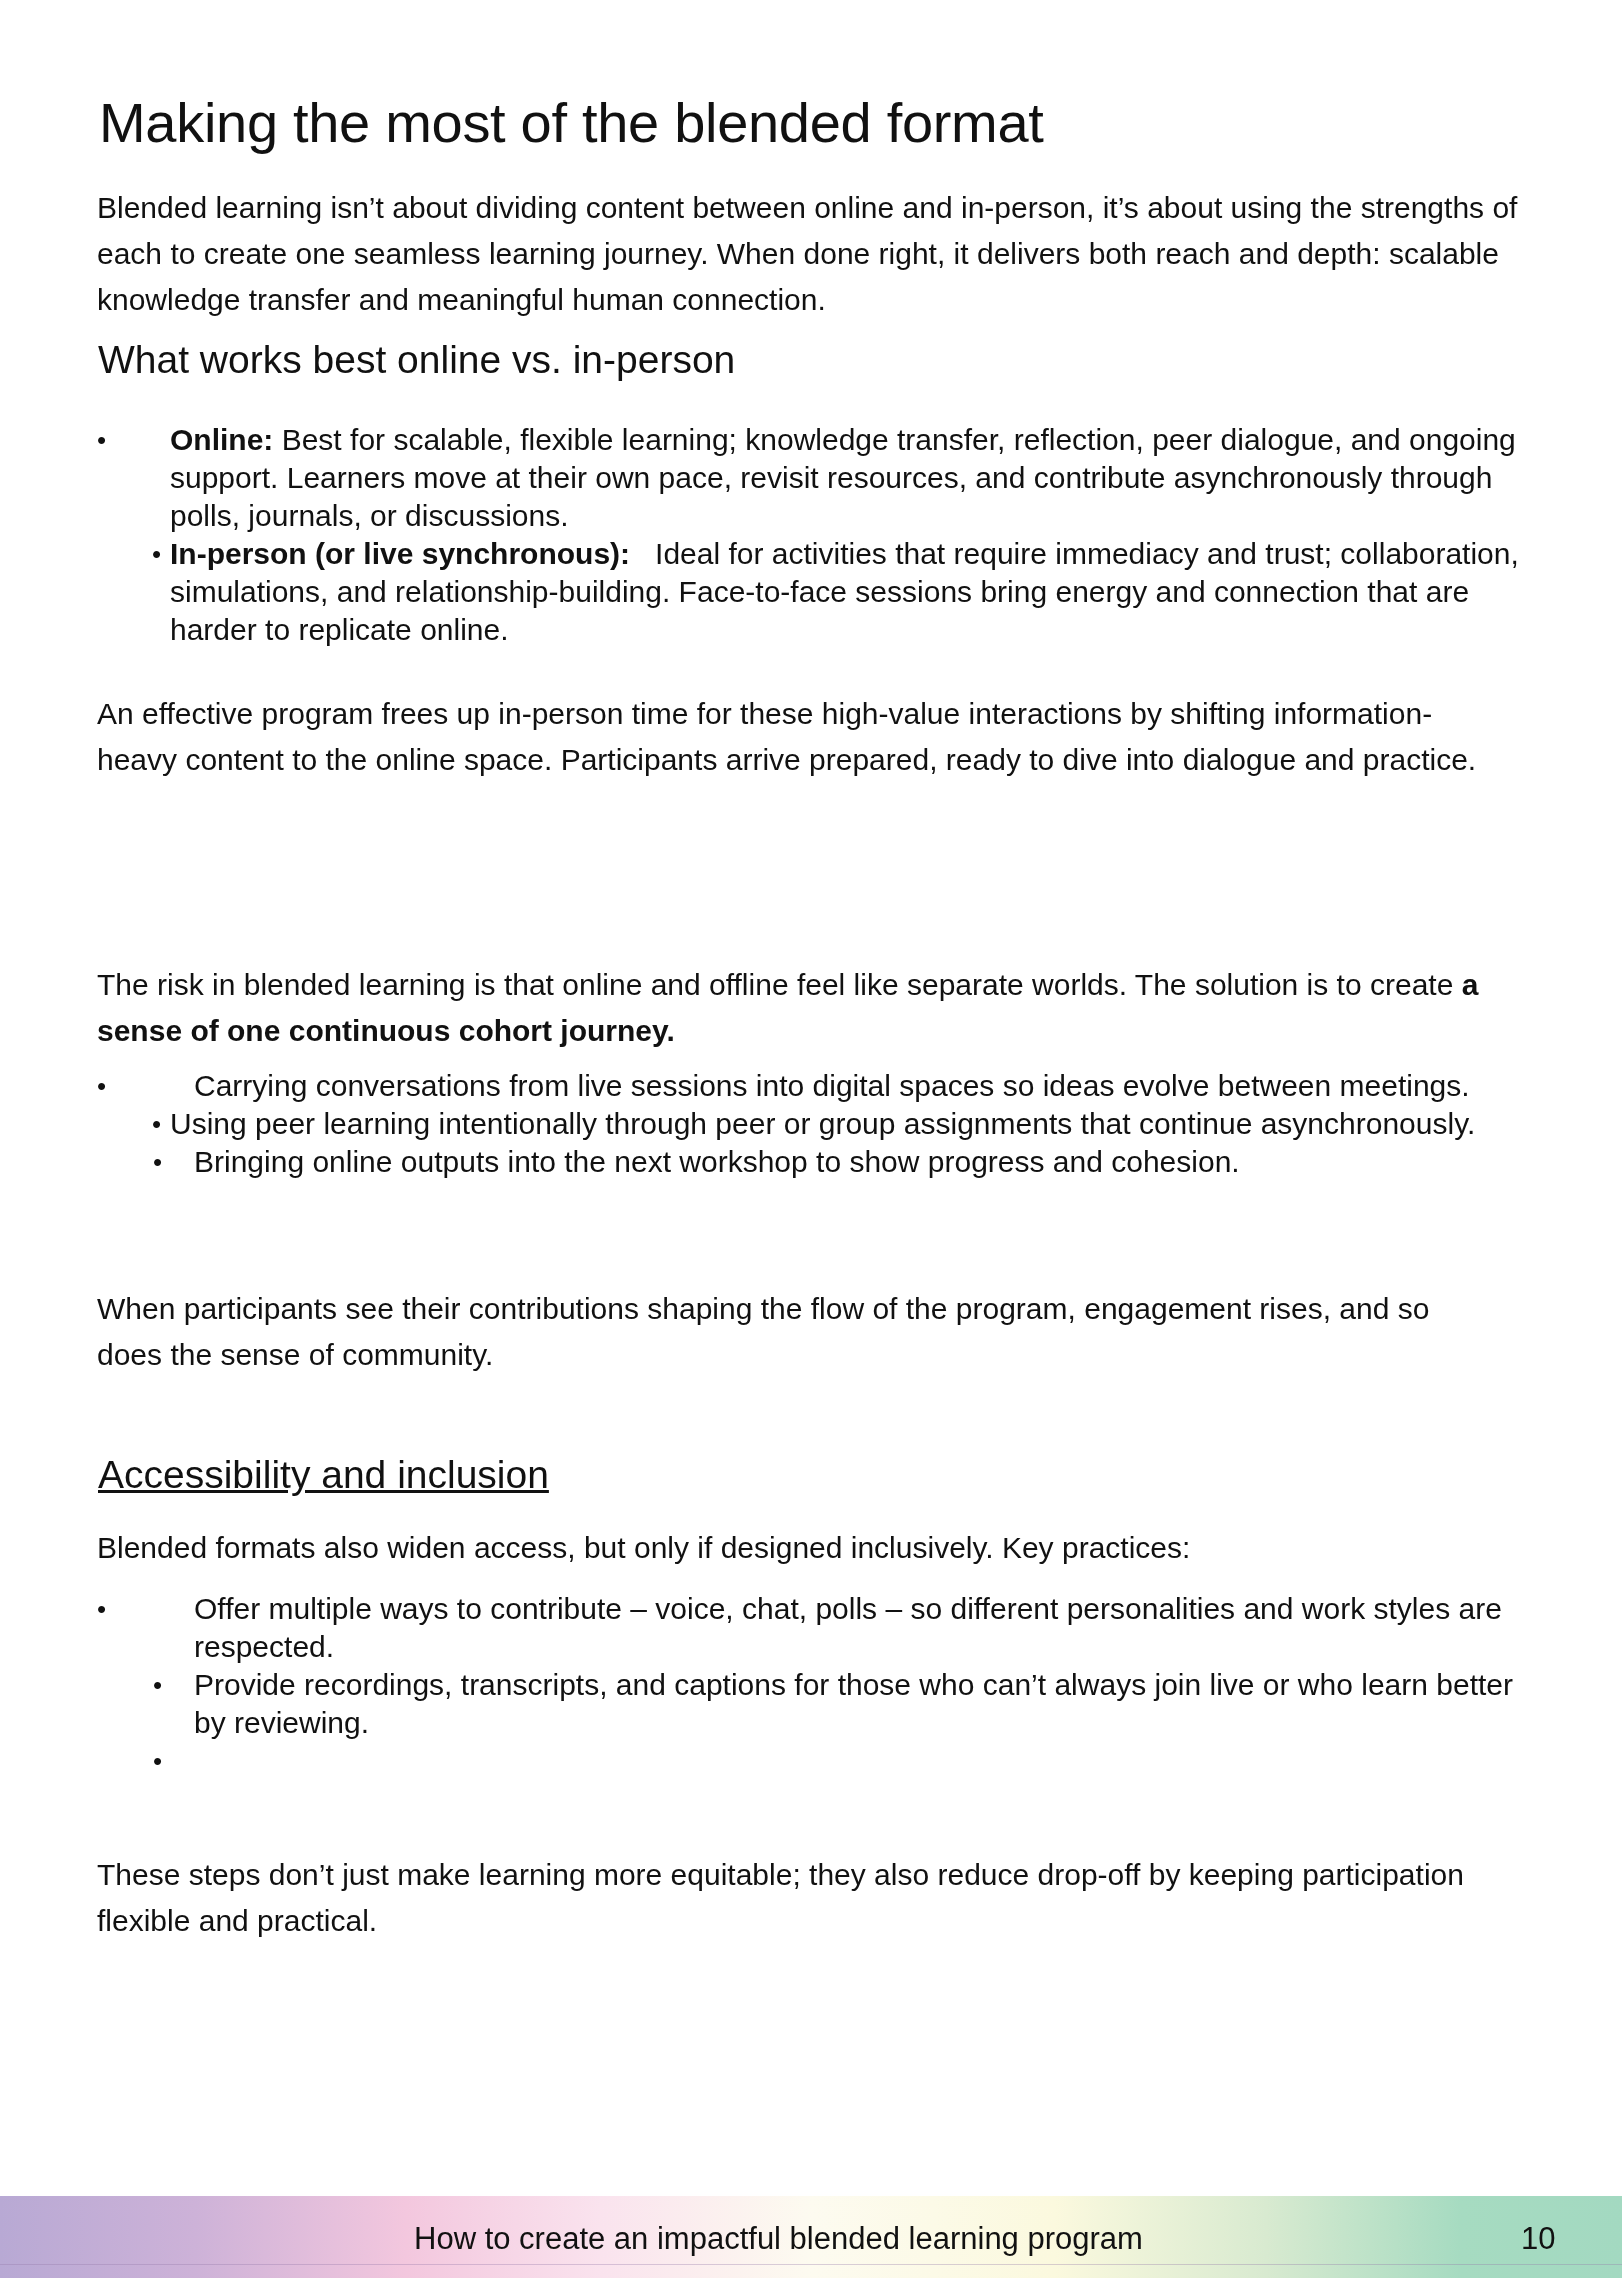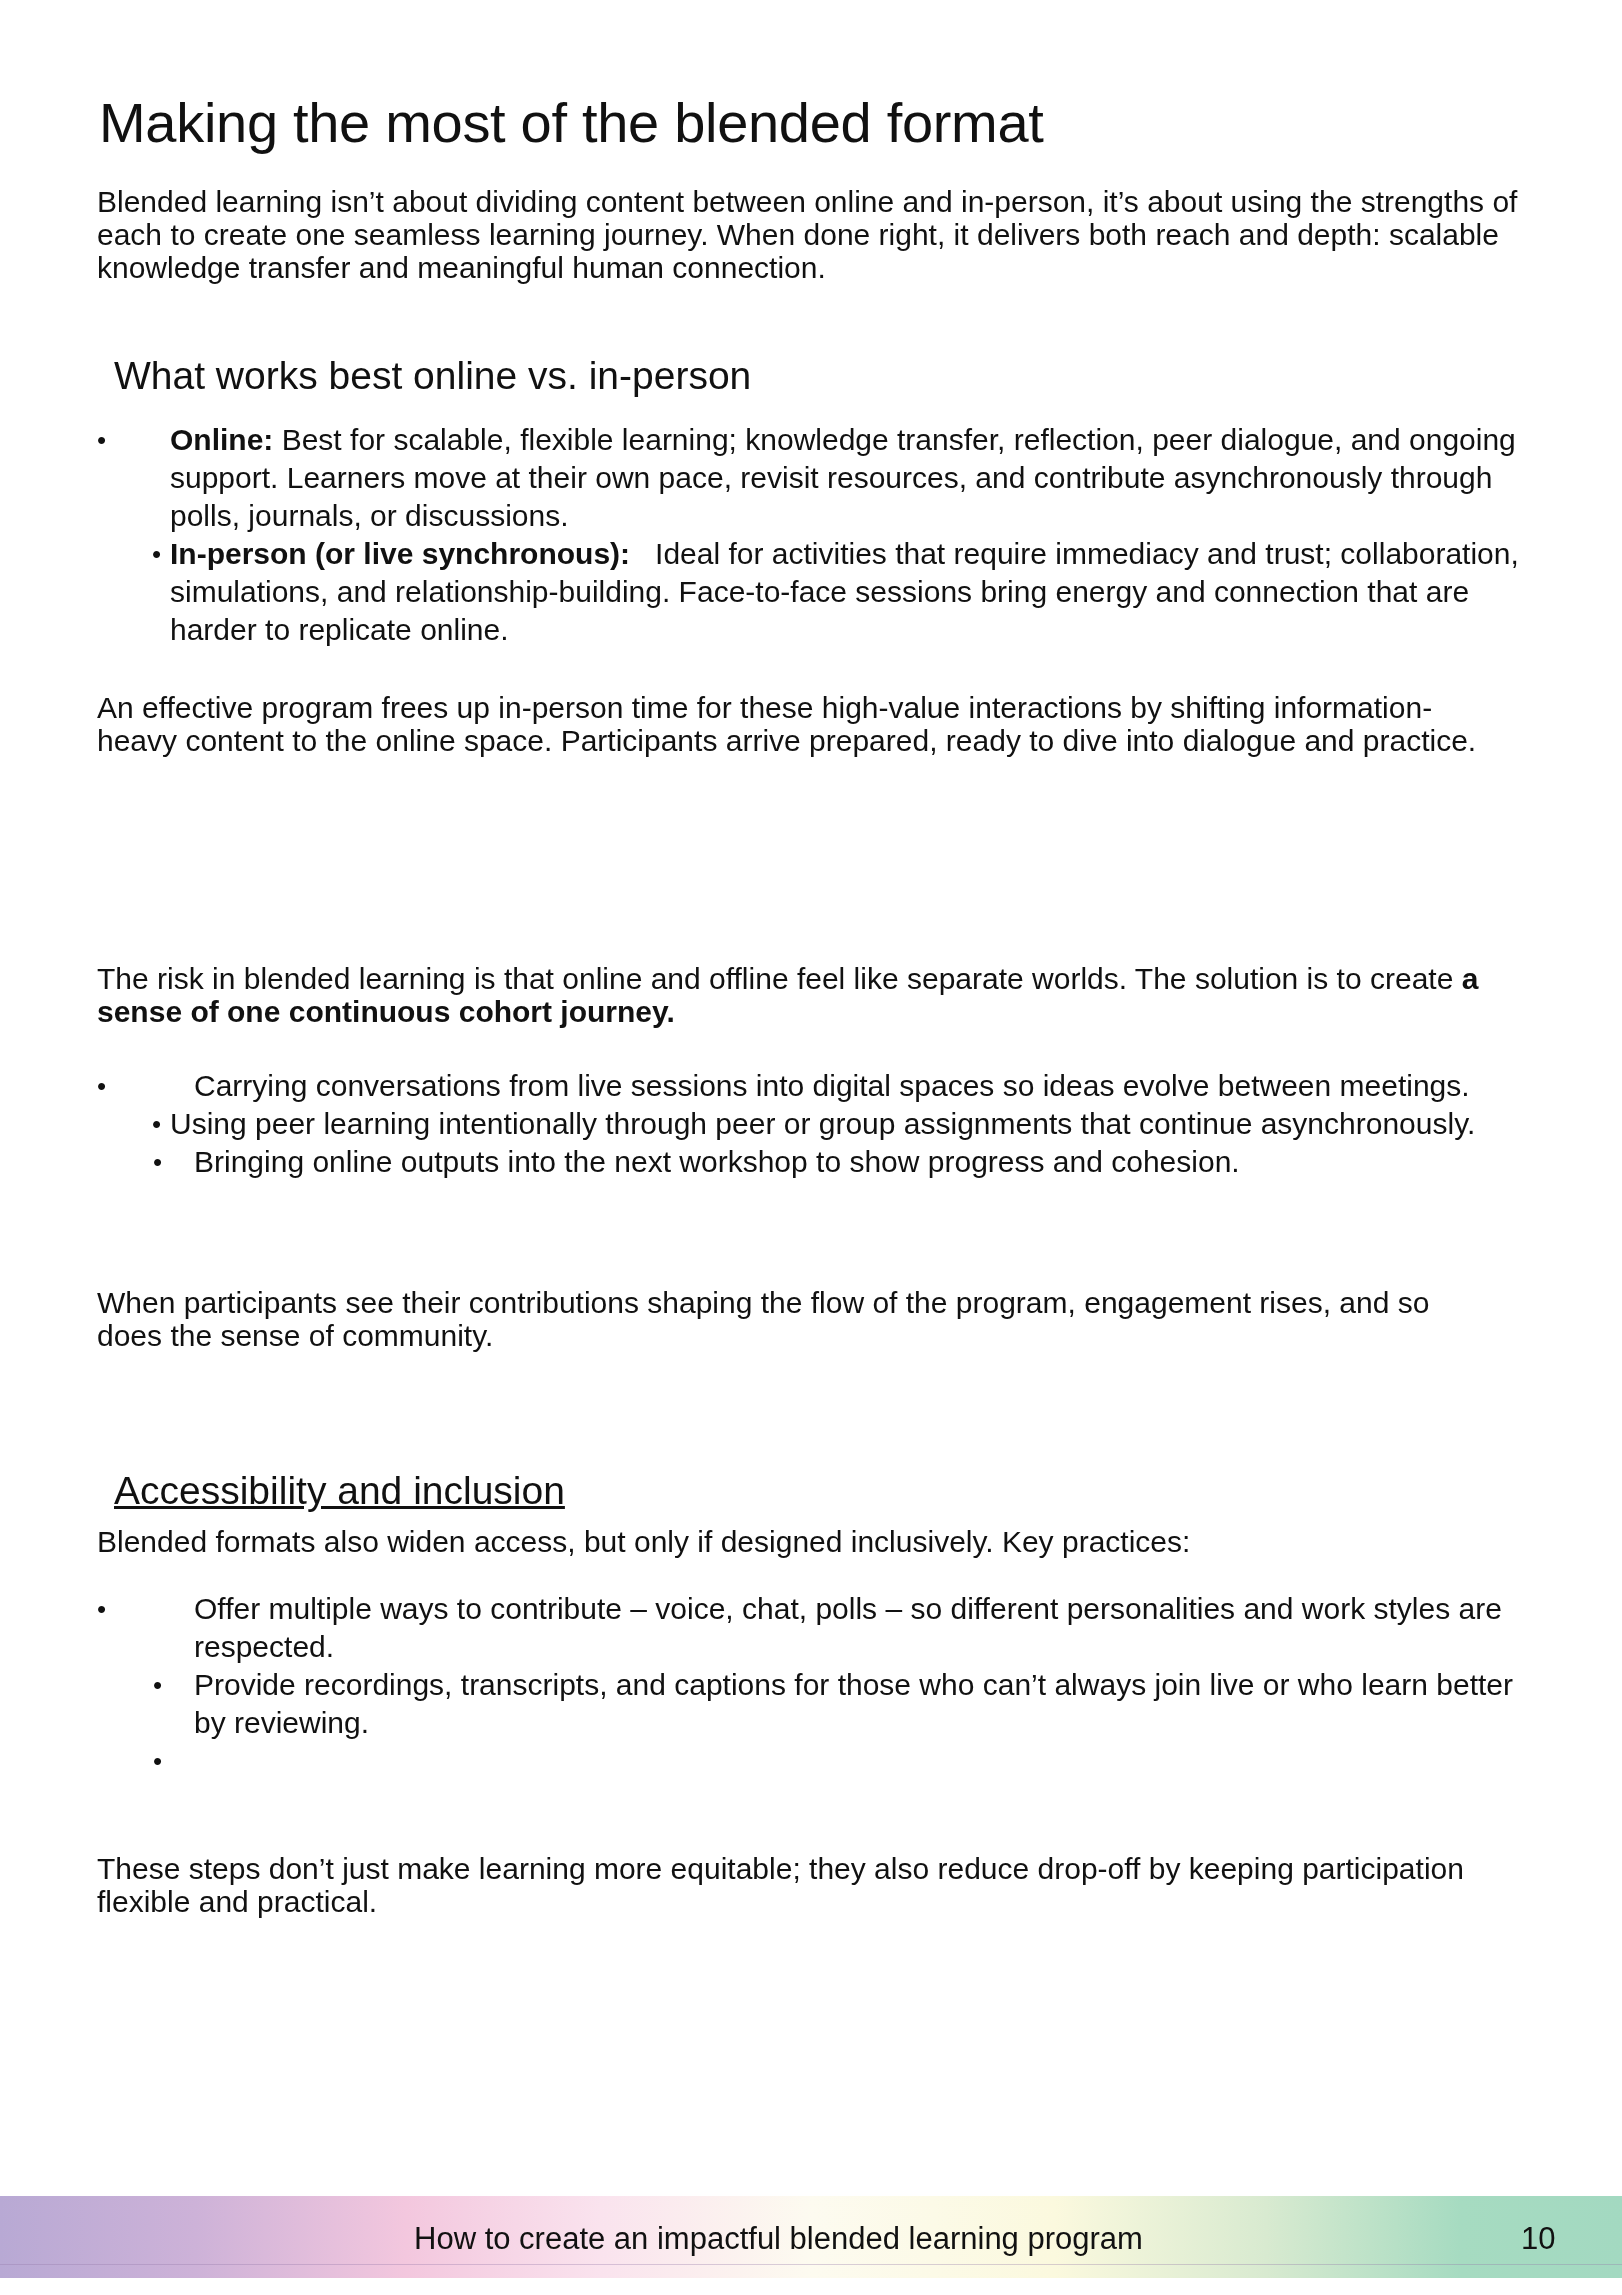--- a/index.html
+++ b/index.html
@@ -3,22 +3,22 @@
 <meta charset="utf-8">
 <style>
   html, body { margin: 0; padding: 0; }
   body {
     width: 1623px; height: 2295px; position: relative; overflow: hidden;
     background: #ffffff; color: #111111;
     font-family: "Liberation Sans", "DejaVu Sans", sans-serif;
   }
   .page { position: absolute; left: 0; top: 0; width: 1623px; height: 2295px; border-radius: 14px; }
   .h1 { position: absolute; left: 99px; top: 90px; font-size: 56px; font-weight: 500; letter-spacing: -0.3px; margin: 0; }
-  .h2 { position: absolute; left: 98px; font-size: 39px; font-weight: 500; margin: 16px; }
-  .p { position: absolute; left: 97px; width: 1440px; font-size: 30px; line-height: 33px; margin: 0; }
+  .h2 { position: absolute; left: 98px; font-size: 39px; font-weight: 500; margin: 0; }
+  .p { position: absolute; left: 97px; width: 1440px; font-size: 30px; line-height: 46px; margin: 0; }
   .bullets { position: absolute; left: 97px; width: 1453px; margin: 0; padding: 0; list-style: none; font-size: 30px; line-height: 38px; }
   .bullets li { position: relative; }
   .bullets li .dot { position: absolute; font-size: 26px; }
   b { font-weight: 700; }
   .footer {
     position: absolute; left: 0; top: 2196px; width: 1623px; height: 82px;
     background: linear-gradient(90deg, #b8a9d4 0%, #cdb2d8 12%, #f3c7de 25%, #fae3ee 37%, #fdfbf0 50%, #fbf9de 65%, #d8ead0 78%, #a6dbc1 90%, #a3d9c1 100%);
   }
   .footer-line { position: absolute; left: 0; top: 68px; width: 1623px; height: 1.3px; background: rgba(150,120,170,0.35); }
   .footer-title { position: absolute; left: 414px; top: 25px; font-size: 31px; font-weight: 500; color: #111; }

